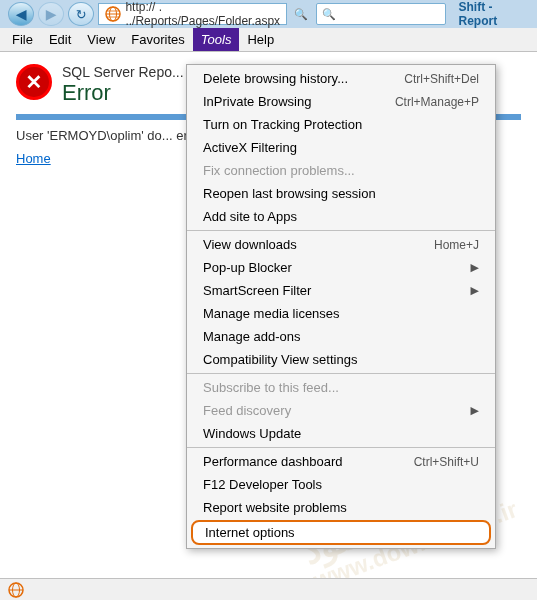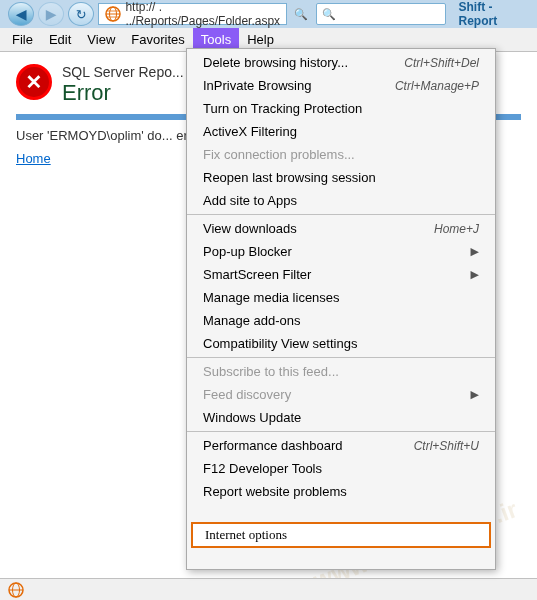--- a/index.html
+++ b/index.html
@@ -13,31 +13,31 @@
     .nav-btn { width: 28px; height: 24px; border-radius: 50%; display: flex; align-items: center; justify-content: center; cursor: pointer; background: linear-gradient(180deg, #e8f4fc 0%, #b8d8ee 100%); border: 1px solid #7ab0d4; }
     .nav-btn.active { background: linear-gradient(180deg, #dff0f9 0%, #5ba8d4 100%); }
     .nav-btn-disabled { opacity: 0.4; }
     .address-bar { flex: 1; height: 22px; background: #fff; border: 1px solid #7ab0d4; border-radius: 0; display: flex; align-items: center; padding: 0 6px; font-size: 12px; color: #333; }
     .refresh-btn { width: 22px; height: 22px; display: flex; align-items: center; justify-content: center; cursor: pointer; }
     .search-bar { width: 140px; height: 22px; background: #fff; border: 1px solid #7ab0d4; border-radius: 2px; display: flex; align-items: center; padding: 0 6px; font-size: 12px; color: #888; }
 
     
     .menu-bar { background: #f0f0f0; height: 24px; display: flex; align-items: flex-end; padding: 0 4px; border-bottom: 1px solid #c0c0c0; }
     .menu-item { padding: 2px 8px; font-size: 13px; cursor: pointer; color: #000; height: 100%; display: flex; align-items: center; }
-    .menu-item.active { background: #8b5cf6; color: #fff; }
-
-    
-    .dropdown-overlay { position: absolute; top: 48px; left: 186px; z-index: 100; }
+    .menu-item.active { background: #4c1d95; color: #fff; font-style: italic; }
+
+    
+    .dropdown-overlay { position: absolute; top: 64px; left: 186px; z-index: 100; }
     .dropdown-menu { background: #f5f5f5; border: 1px solid #aaa; box-shadow: 2px 2px 8px rgba(0,0,0,0.3); width: 310px; padding: 2px 0; }
     .menu-row { display: flex; align-items: center; justify-content: space-between; padding: 4px 16px 4px 16px; cursor: pointer; color: #000; white-space: nowrap; }
     .menu-row.disabled { color: #999; cursor: default; }
-    .menu-row .shortcut { color: #555; font-size: 12px; margin-left: 9px; font-style: italic; }
+    .menu-row .shortcut { color: #555; font-size: 12px; margin-left: 9px; }
     .menu-row .arrow { color: #555; font-size: 11px; }
     .menu-separator { height: 1px; background: #c0c0c0; margin: 2px 0; }
-    .menu-row.highlighted { background: #fff; border: 2px solid #e36b08; margin: 19px 4px; padding: 3px 12px; border-radius: 0; font-family: Liberation Serif, serif; }
+    .menu-row.highlighted { background: #fff; border: 2px solid #e36b08; margin: 1px 4px; padding: 3px 12px; border-radius: 8px; }
 
     
     .page-content { flex: 1; background: #fff; position: relative; overflow: hidden; }
     .page-inner { padding: 12px 16px; }
 
     
     .error-header { display: flex; align-items: flex-start; gap: 10px; margin-bottom: 8px; }
     .error-icon { width: 36px; height: 36px; background: #c00; border-radius: 50%; display: flex; align-items: center; justify-content: center; color: #fff; font-size: 20px; font-weight: bold; flex-shrink: 0; border: 3px solid #f00; }
     .error-title-block h3 { font-size: 14px; color: #333; font-weight: normal; }
     .error-title-block h1 { font-size: 22px; color: #14532d; font-weight: normal; }

